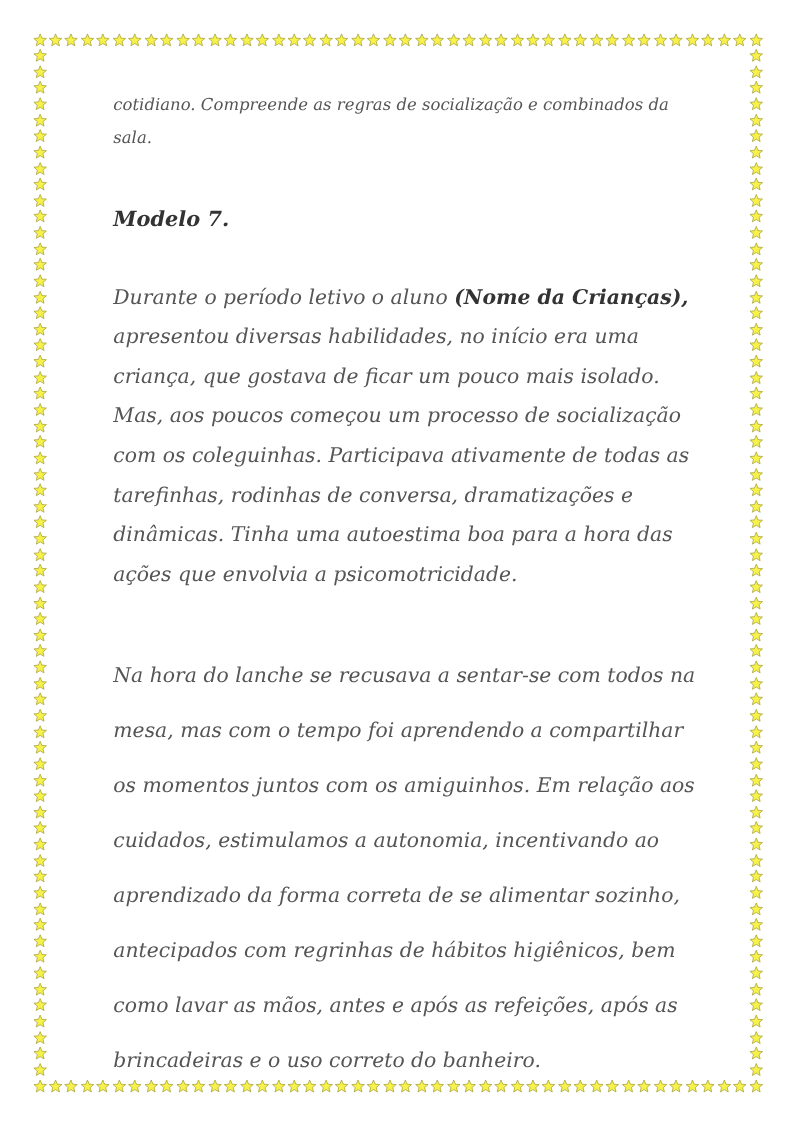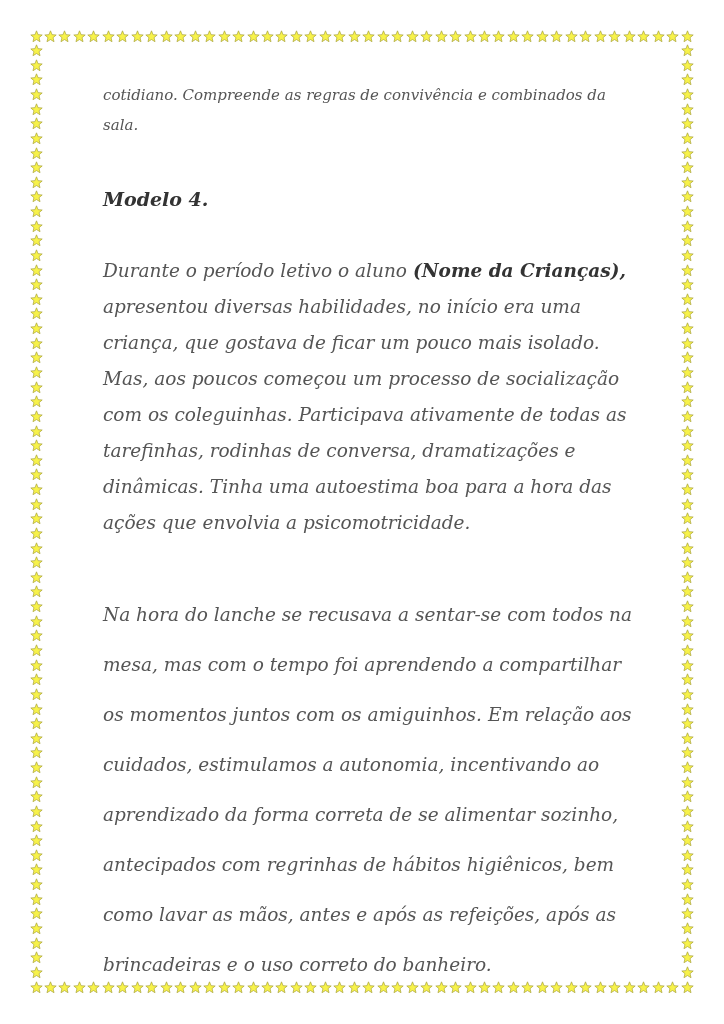--- a/index.html
+++ b/index.html
@@ -1118,17 +1118,17 @@
       </svg>
     </span>
     <span class="star" style="left: 680.5px; top: 965.869px;">
       <svg viewBox="0 0 24 24">
         <polygon points="12,1.5 14.9,8.6 22.5,9.2 16.7,14.1 18.5,21.6 12,17.6 5.5,21.6 7.3,14.1 1.5,9.2 9.1,8.6" fill="#f7f24a" stroke="#a8a23a" stroke-width="1.3" stroke-linejoin="round"></polygon>
       </svg>
     </span>
   </div>
 
 <div class="content">
-  <p class="p-intro">cotidiano. Compreende  as regras de convivência e combinados da sala.</p>
-  <h2 class="heading">Modelo 4.</h2>
+  <p class="p-intro">cotidiano. Compreende  as regras de socialização e combinados da sala.</p>
+  <h2 class="heading">Modelo 7.</h2>
   <p class="p-main"><span>Durante o período letivo o aluno </span><span class="bold-name">(Nome da Crianças),</span><span> apresentou diversas habilidades, no início era uma criança, que gostava de ficar um pouco mais isolado. Mas, aos poucos começou um processo de socialização com os coleguinhas. Participava ativamente de todas as tarefinhas, rodinhas de conversa, dramatizações e dinâmicas. Tinha uma autoestima boa para a hora das ações que envolvia a psicomotricidade.</span></p>
   <p class="p-second">Na hora do lanche se recusava a sentar-se com todos na mesa, mas com o tempo foi aprendendo a compartilhar os momentos juntos com os amiguinhos. Em relação aos cuidados, estimulamos a autonomia, incentivando ao aprendizado da forma correta de se alimentar sozinho, antecipados com regrinhas de hábitos higiênicos, bem como lavar as mãos, antes e após as refeições, após as brincadeiras e o uso correto do banheiro.</p>
 </div>
 
 </body></html>

